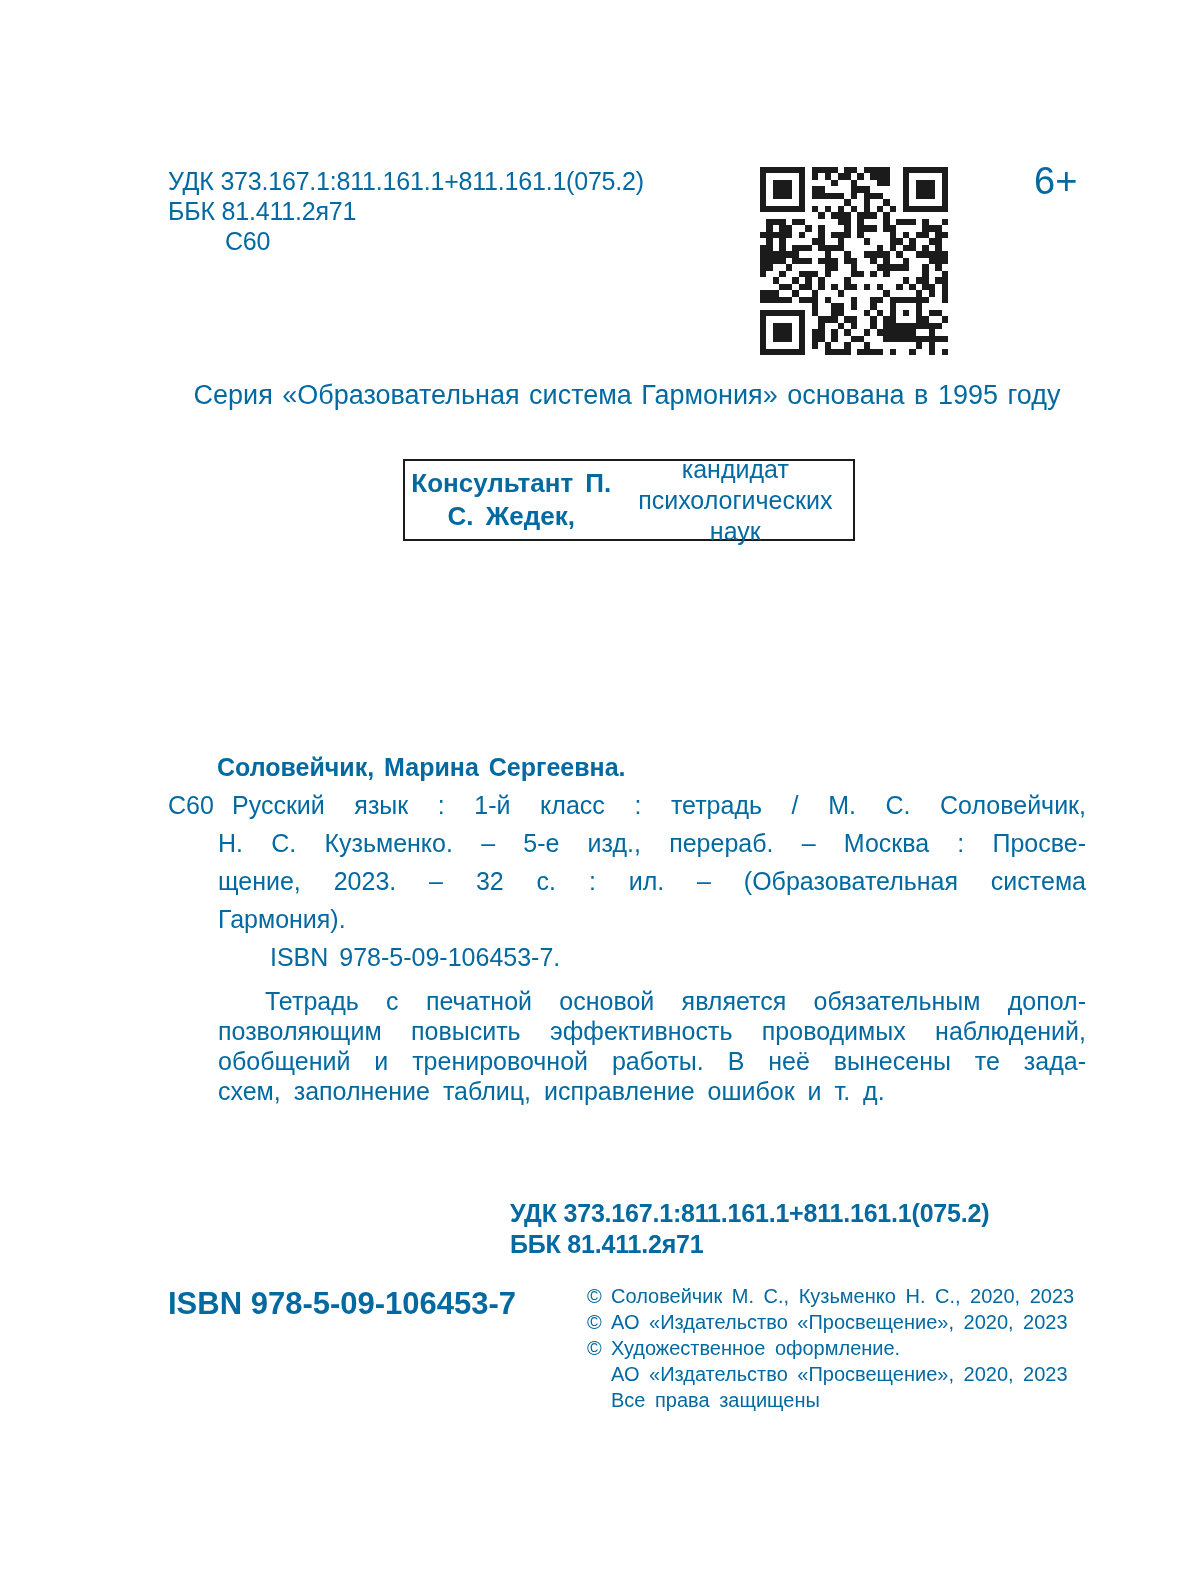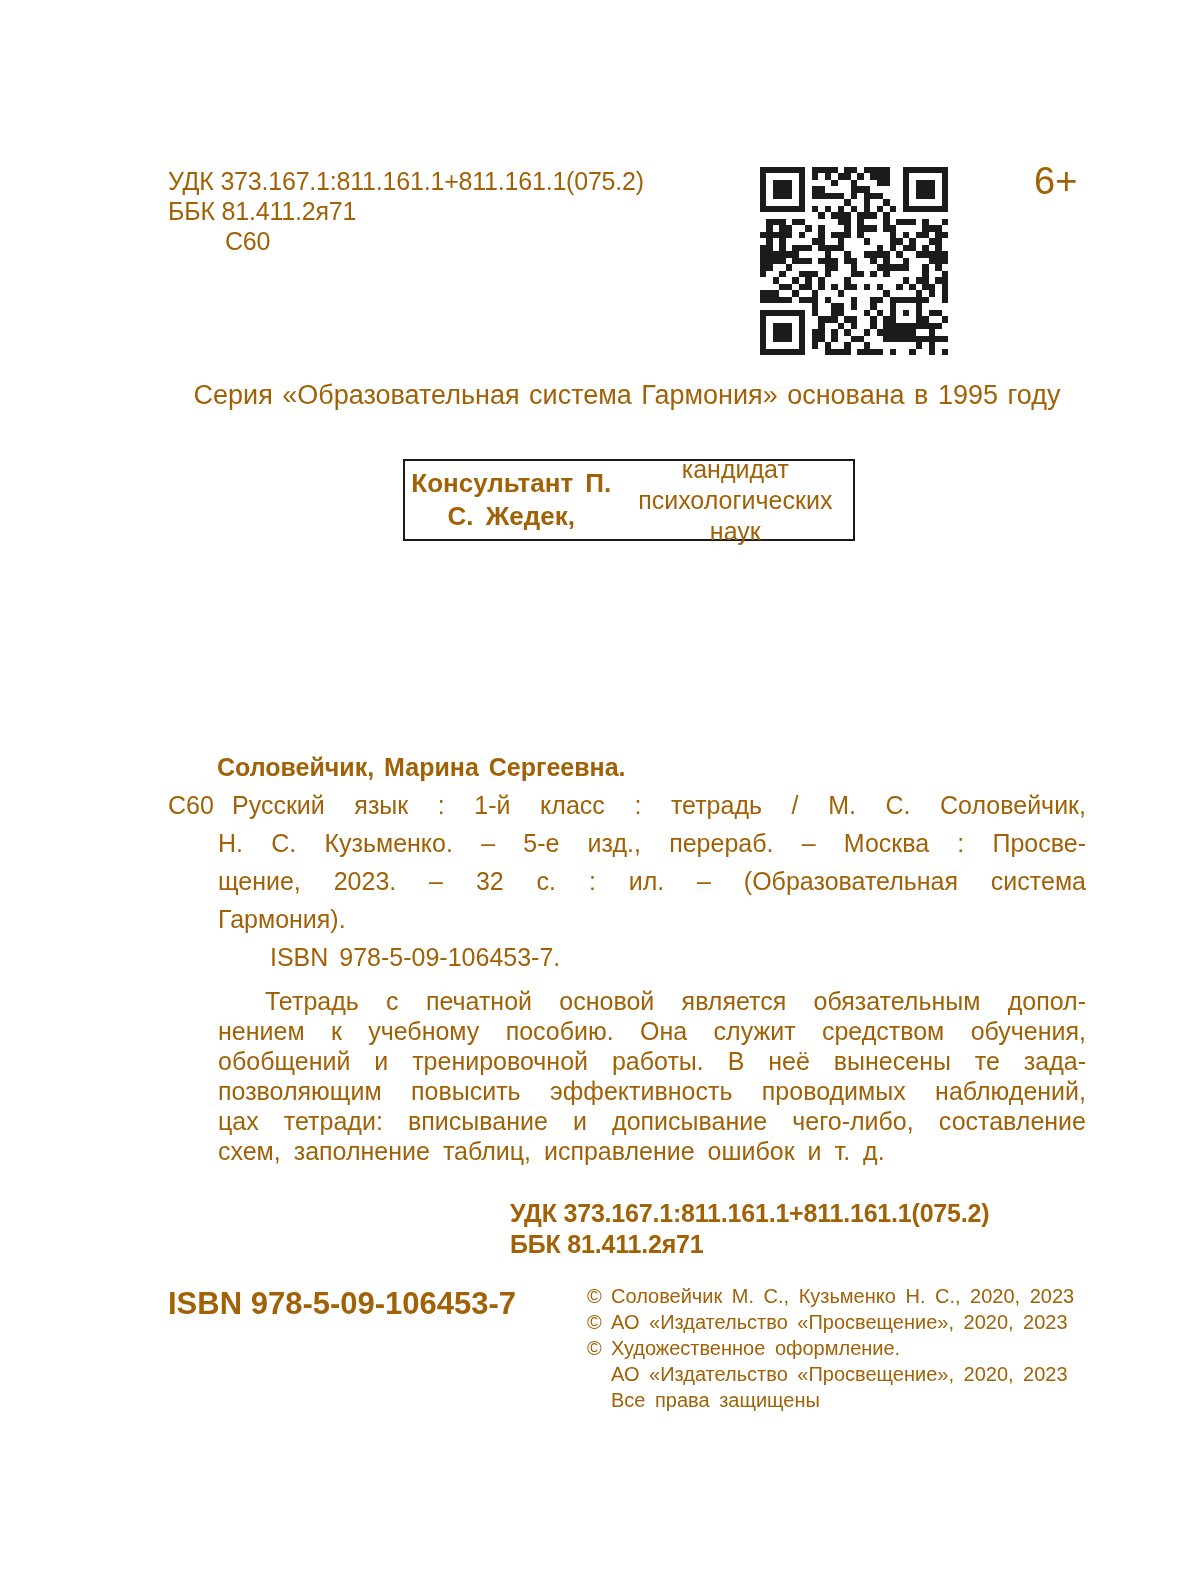--- a/index.html
+++ b/index.html
@@ -1,21 +1,21 @@
 <!DOCTYPE html>
 <html><head>
 <meta charset="utf-8">
 <style>
   html,body{margin:0;padding:0;background:#ffffff;}
   #page{
     position:relative;
     width:1200px;height:1588px;
     margin:0 auto;
     background:#ffffff;
-    color:#a16207;
+    color:#0369a1;
     font-family:"Liberation Sans", sans-serif;
     overflow:hidden;
   }
   
   #udc-top{position:absolute;left:168px;top:166px;font-size:25px;line-height:30px;letter-spacing:-0.2px;}
   #udc-top .udc-c60{padding-left:57px;}
   
   #qr{position:absolute;left:760px;top:167px;width:188px;height:188px;}
   #qr svg{display:block;width:188px;height:188px;}
   
@@ -511,24 +511,22 @@
       <div class="b-l2-text">Русский язык : 1-й класс : тетрадь / М. С. Соловейчик,</div>
     </div>
     <div class="b-just">Н. С. Кузьменко. – 5-е изд., перераб. – Москва : Просве-</div>
     <div class="b-just">щение, 2023. – 32 с. : ил. – (Образовательная система</div>
     <div class="b-plain">Гармония).</div>
     <div class="b-isbn">ISBN 978-5-09-106453-7.</div>
   </div>
 
   <div id="annotation">
     <div class="a-just a-first">Тетрадь с печатной основой является обязательным допол-</div>
-    <div class="a-just">нением к учебному пособию. Она служит средством обучения,</div>
+    <div class="a-just">позволяющим повысить эффективность проводимых наблюдений,</div>
     <div class="a-just">обобщений  и тренировочной работы. В неё вынесены те зада-</div>
-    <div class="a-just">позволяющим повысить эффективность проводимых наблюдений,</div>
-    <div class="a-just">цах тетради: вписывание и дописывание чего-либо, составление</div>
     <div class="a-last">схем, заполнение таблиц, исправление ошибок и т. д.</div>
   </div>
 
   <div id="classif">
     <div>УДК 373.167.1:811.161.1+811.161.1(075.2)</div>
     <div>ББК 81.411.2я71</div>
   </div>
 
   <div id="footer-isbn">ISBN 978-5-09-106453-7</div>
 

